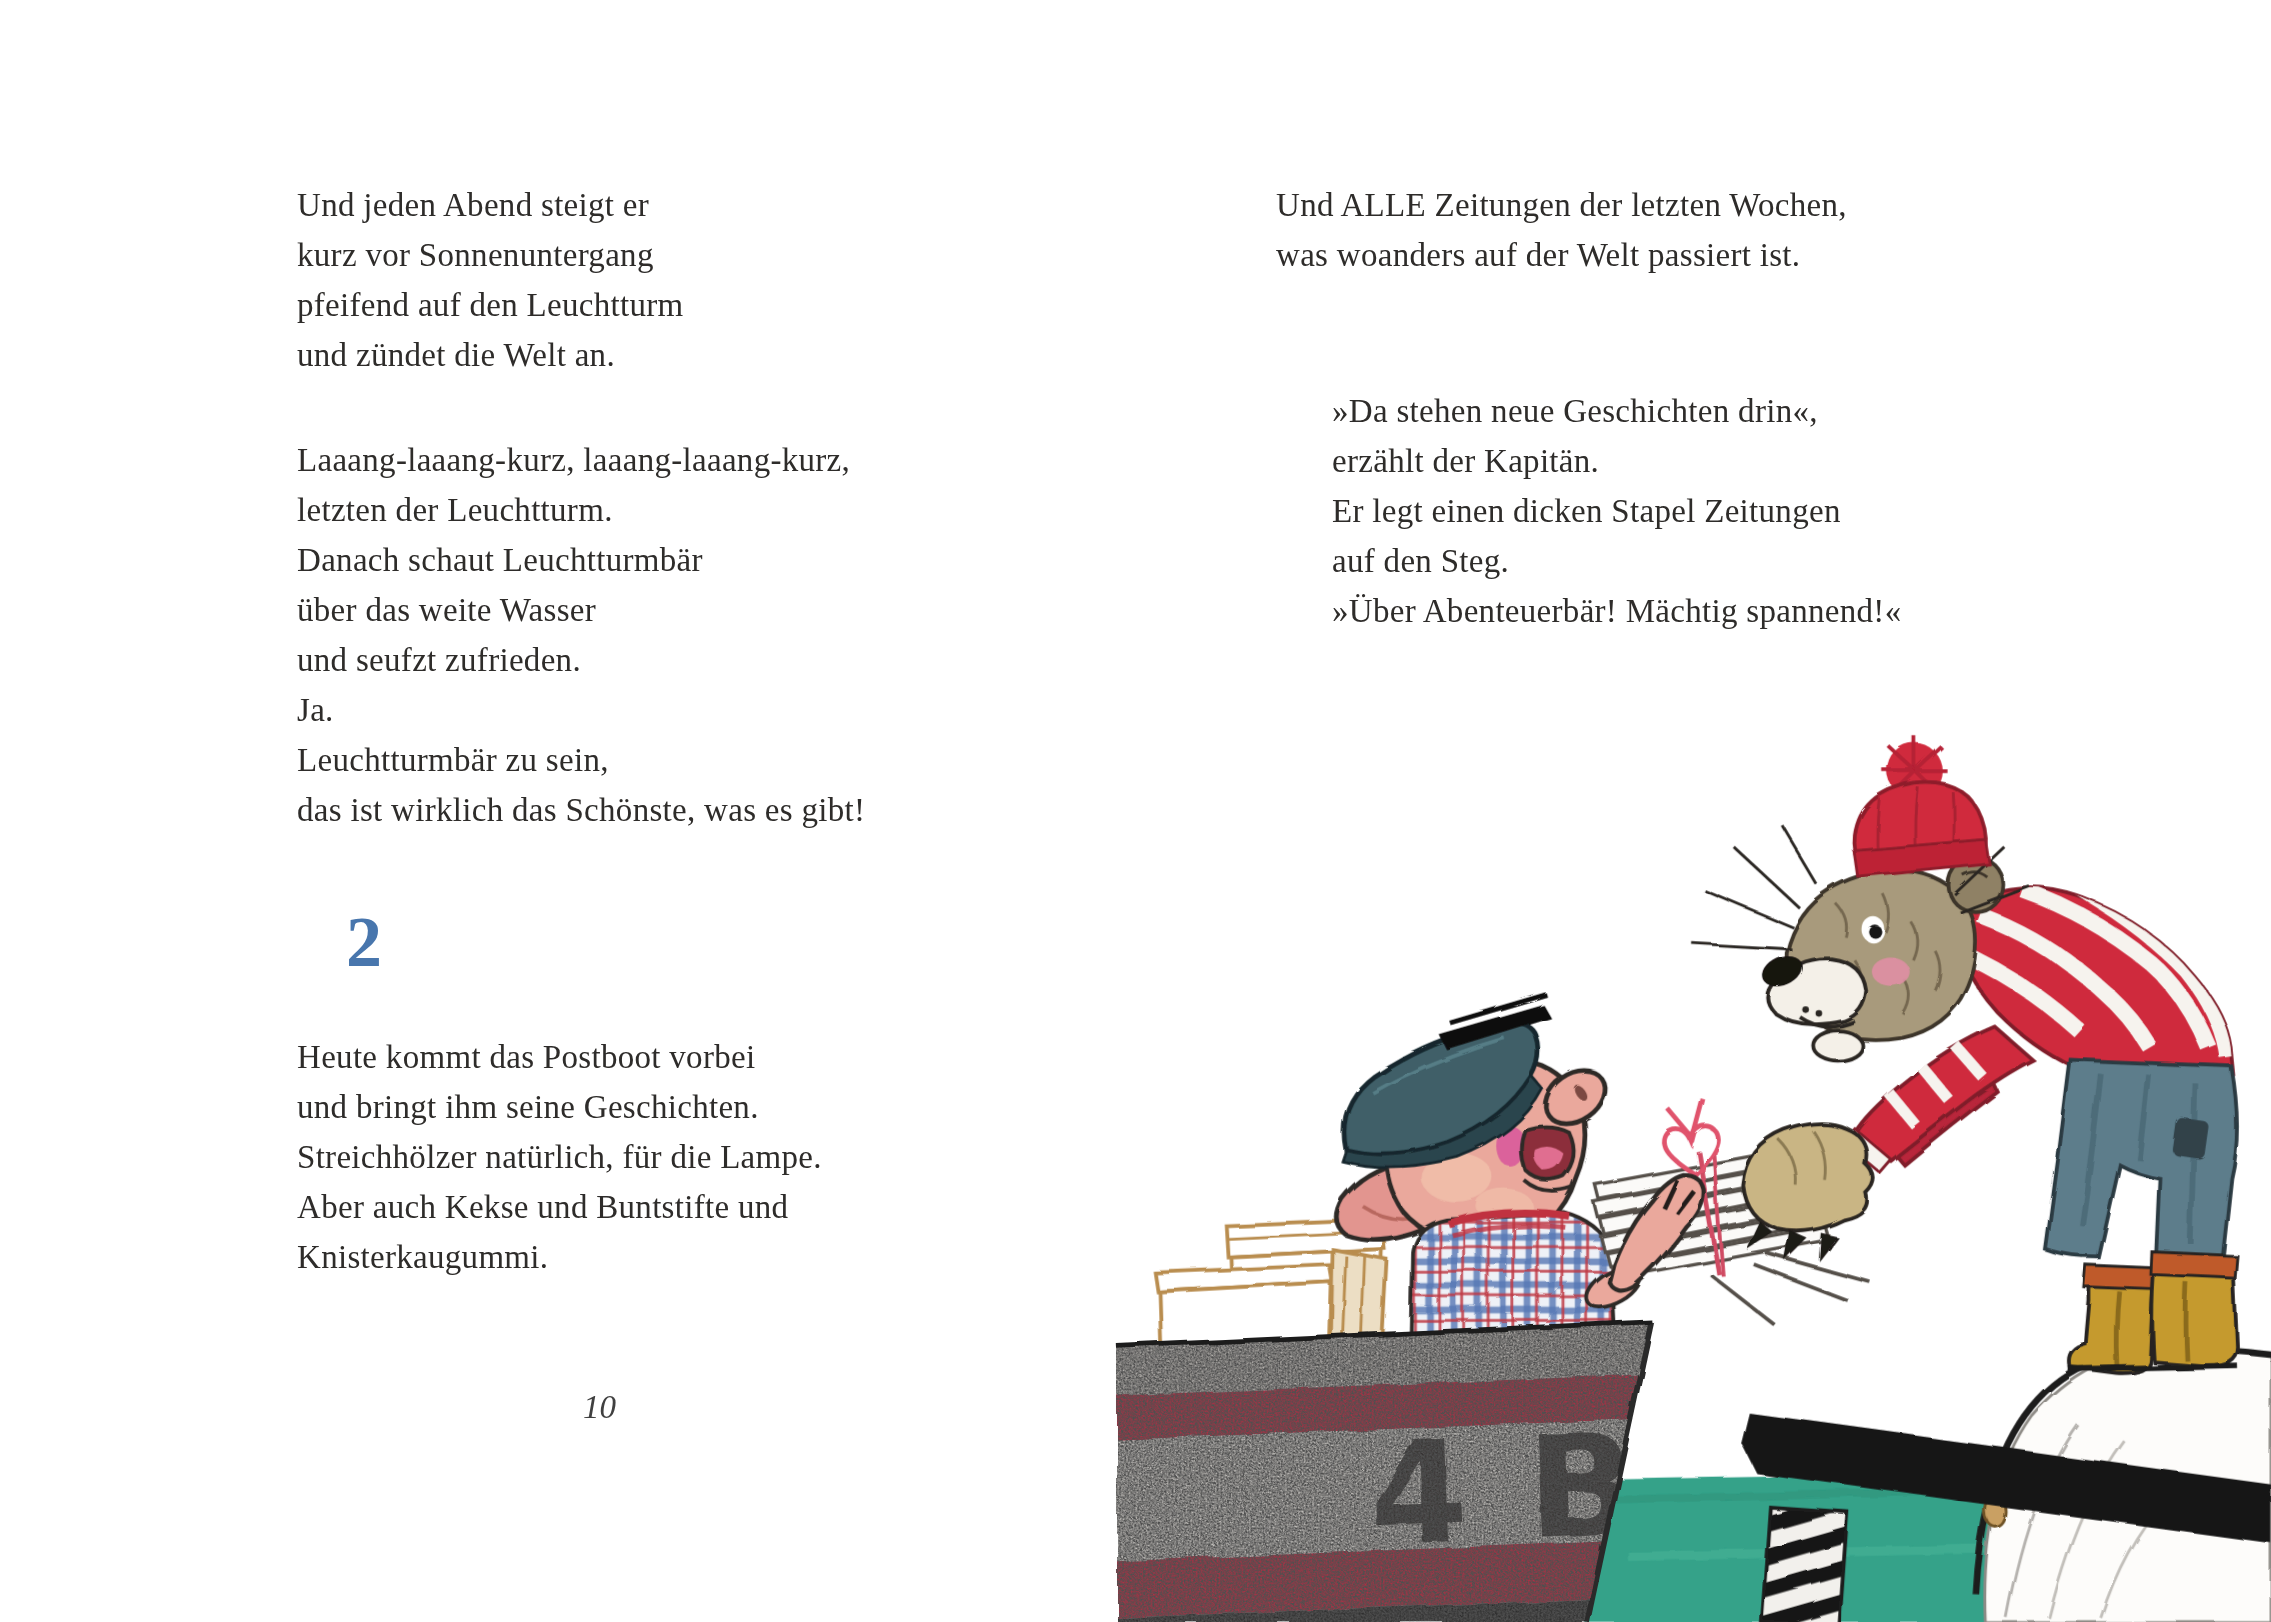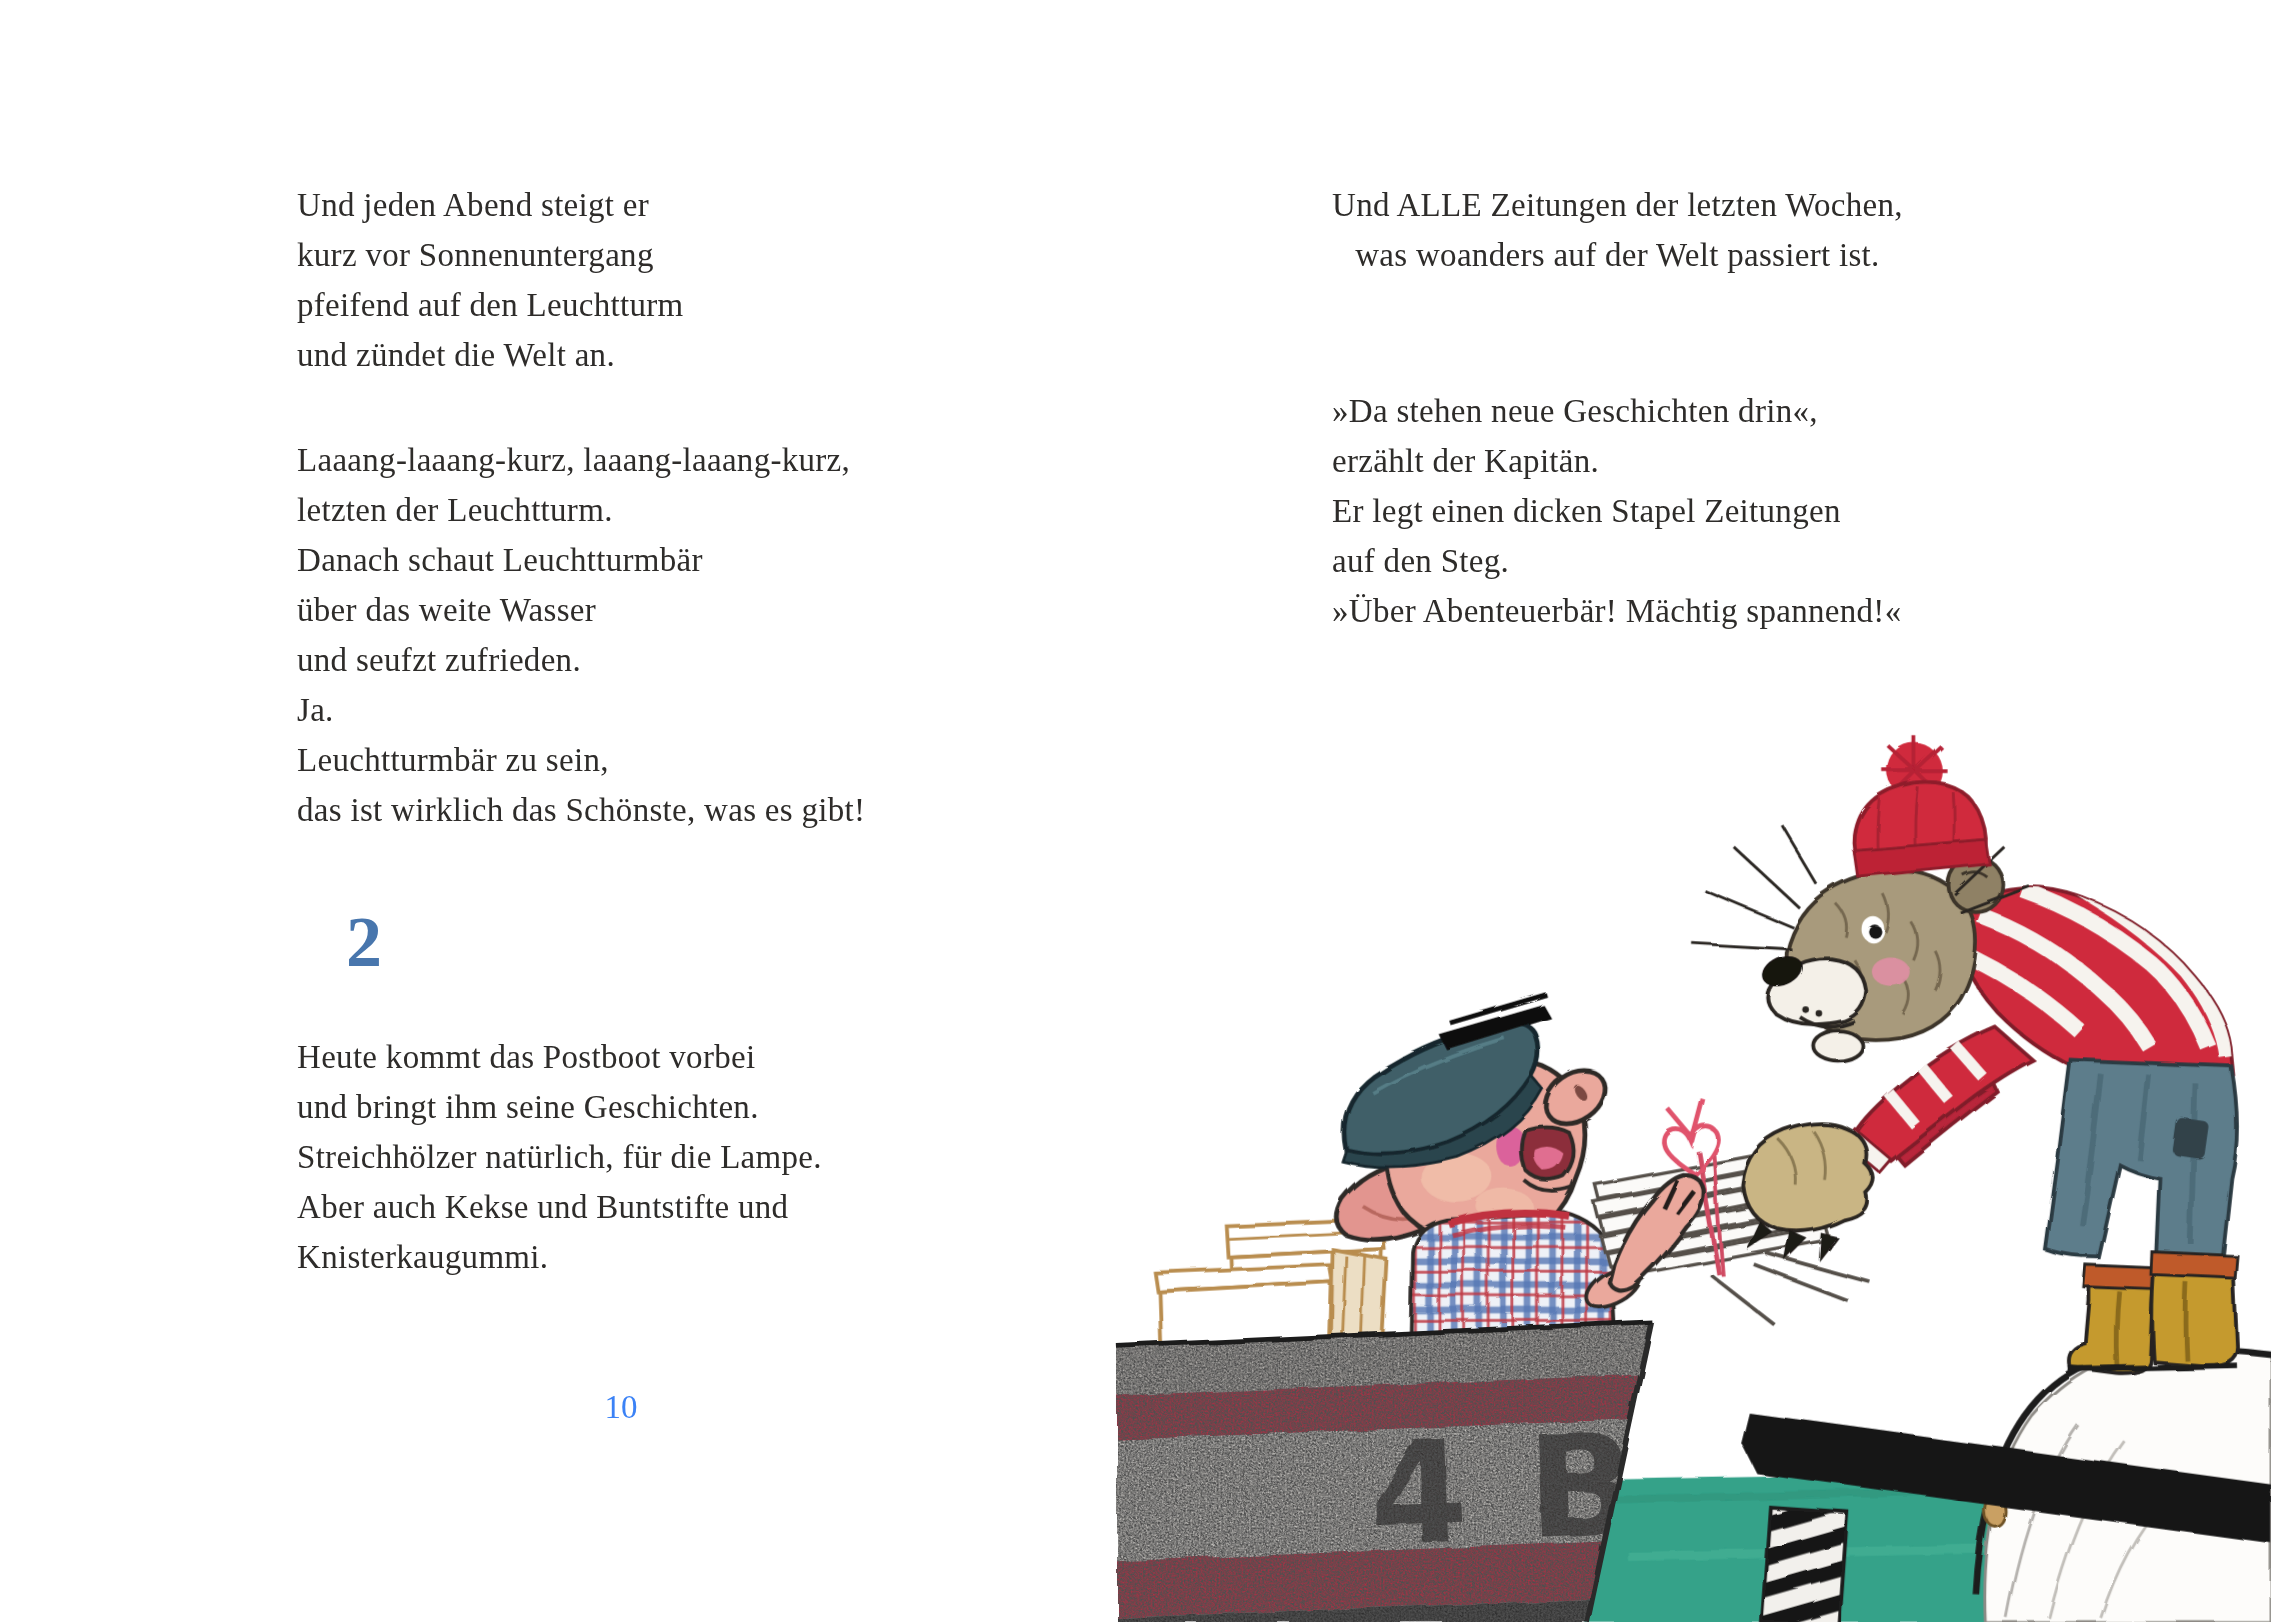--- a/index.html
+++ b/index.html
@@ -2,21 +2,21 @@
 <html style="font-size:15px"><head>
 <meta charset="utf-8">
 <style>
   html,body{margin:0;padding:0;background:#ffffff;}
   .spread{position:relative;width:2271px;height:1623px;background:#ffffff;overflow:hidden;
           font-family:"Liberation Serif","DejaVu Serif",serif;color:#2e2c2a;}
   .para{position:absolute;font-size:33px;line-height:50px;letter-spacing:0.3px;}
   .line{white-space:pre;min-height:50px;margin-left:24px;}
   .chapter-num{position:absolute;font-weight:bold;font-size:72px;color:#4876ad;
                font-family:"Liberation Serif",serif;}
-  .pagenum{position:absolute;font-size:33px;color:#3b82f6;width:76px;text-align:center;}
+  .pagenum{position:absolute;font-size:33px;color:#404040;width:76px;font-style:italic;}
   svg text{font-family:"DejaVu Sans",sans-serif;}
 </style>
 </head>
 <body>
 
 <div class="spread">
 
   <div class="para" style="left:273px;top:180px;">
     <div class="line">Und jeden Abend steigt er</div>
     <div class="line">kurz vor Sonnenuntergang</div>
@@ -40,21 +40,21 @@
   <div class="para" style="left:273px;top:1032px;">
     <div class="line">Heute kommt das Postboot vorbei</div>
     <div class="line">und bringt ihm seine Geschichten.</div>
     <div class="line">Streichhölzer natürlich, für die Lampe.</div>
     <div class="line">Aber auch Kekse und Buntstifte und</div>
     <div class="line">Knisterkaugummi.</div>
   </div>
 
   <div class="pagenum" style="left:583px;top:1389px;">10</div>
 
-  <div class="para" style="left:1308px;top:180px;text-align:center;">
+  <div class="para" style="left:1252px;top:180px;">
     <div class="line">Und ALLE Zeitungen der letzten Wochen,</div>
     <div class="line">was woanders auf der Welt passiert ist.</div>
   </div>
 
   <div class="para" style="left:1308px;top:386px;">
     <div class="line">»Da stehen neue Geschichten drin«,</div>
     <div class="line">erzählt der Kapitän.</div>
     <div class="line">Er legt einen dicken Stapel Zeitungen</div>
     <div class="line">auf den Steg.</div>
     <div class="line">»Über Abenteuerbär! Mächtig spannend!«</div>

